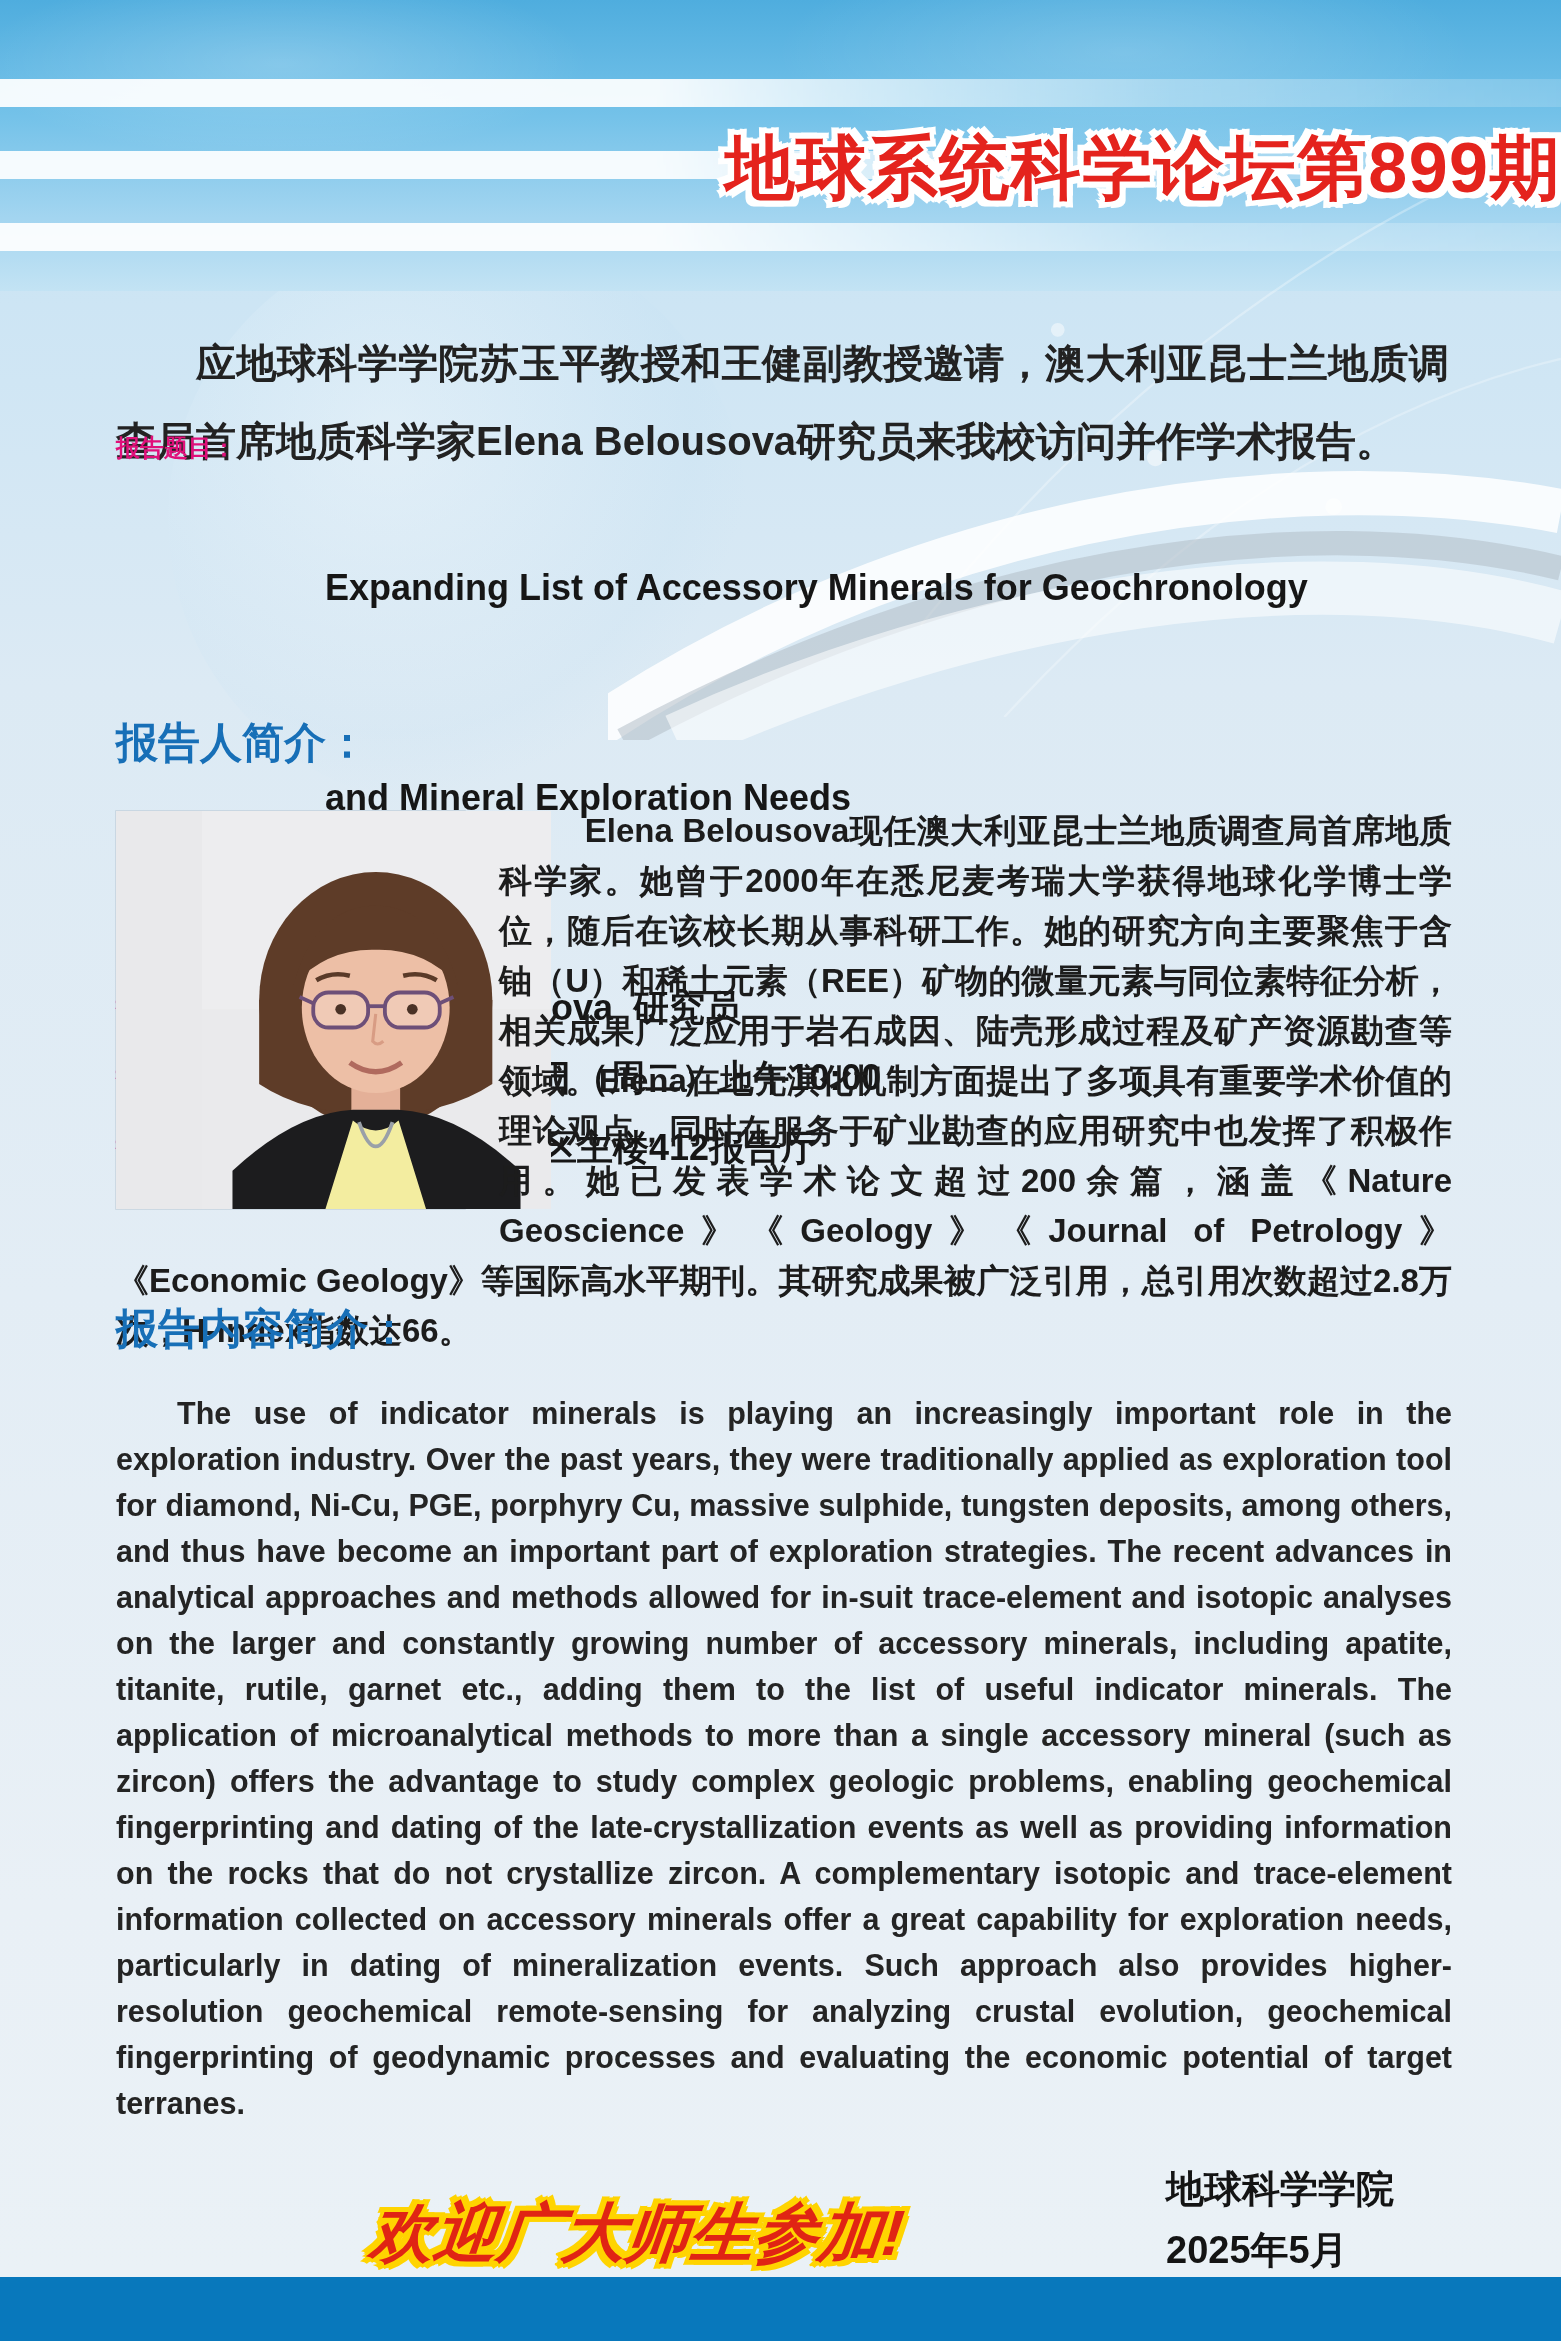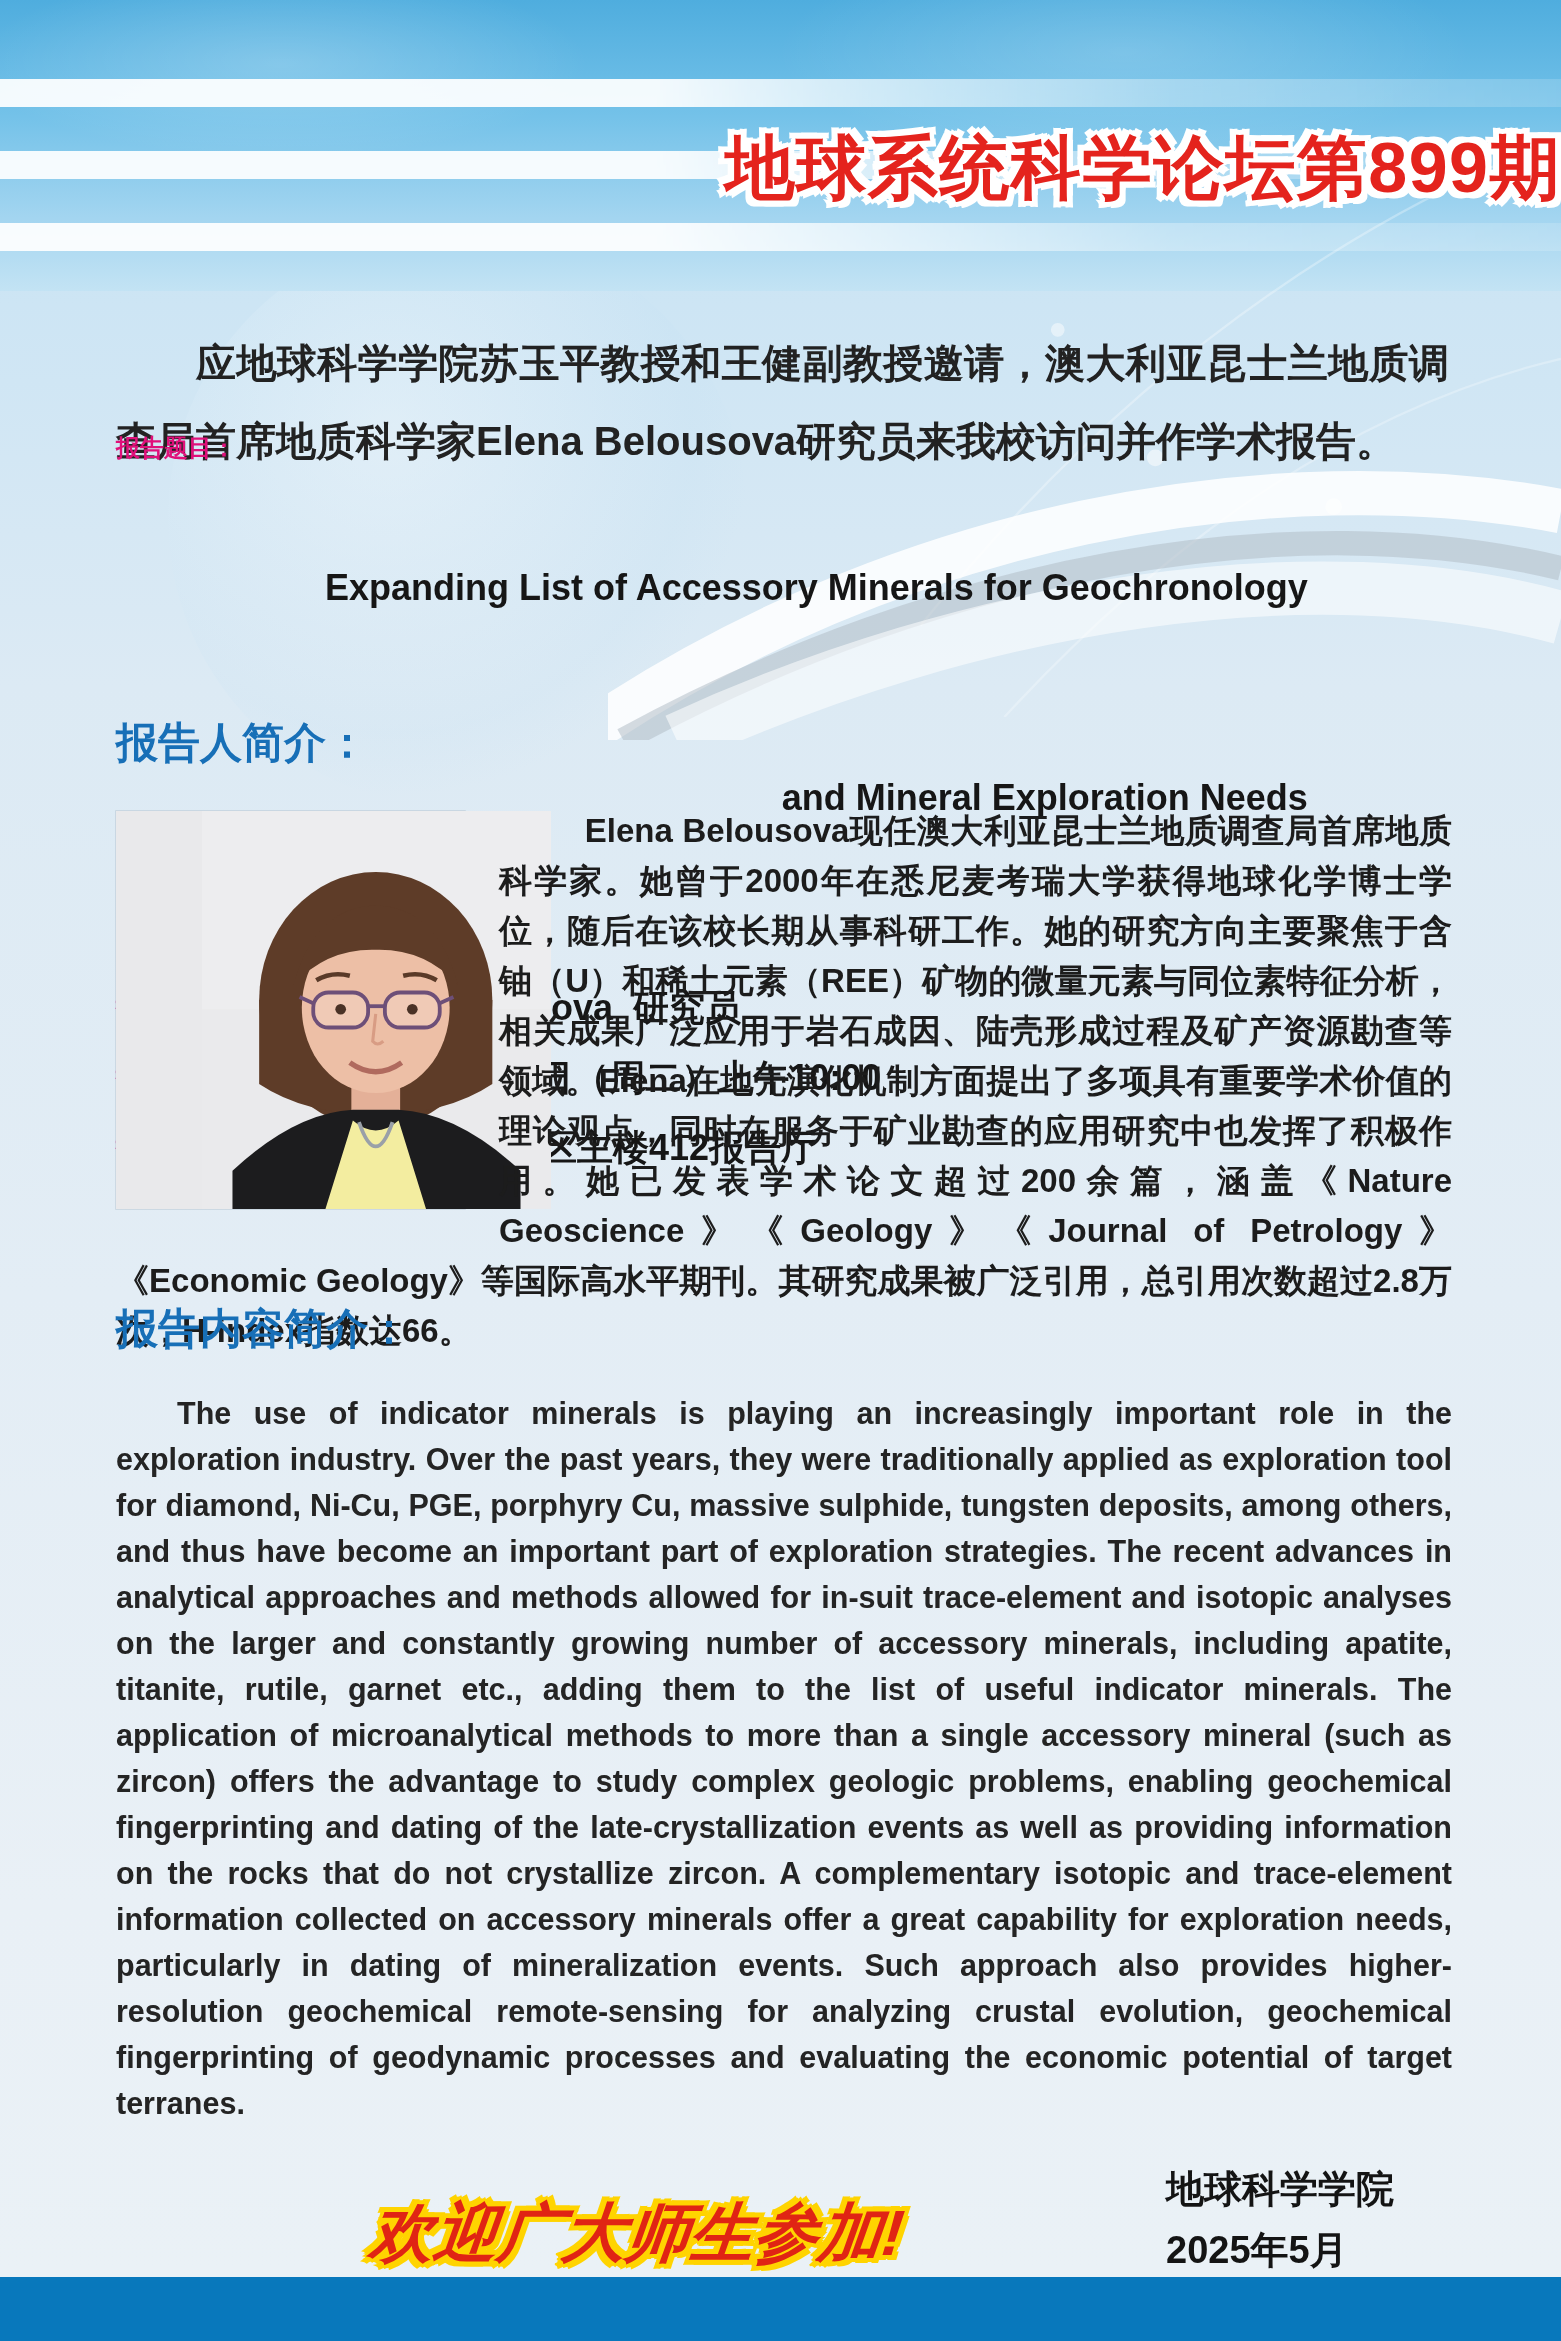--- a/index.html
+++ b/index.html
@@ -45,21 +45,21 @@
     text-align:justify;text-indent:2em;
   }
   
   .info{position:absolute;top:413px;left:116px;width:1334px;z-index:2;}
   .info-row{display:flex;align-items:flex-start;}
   .info-label{
     flex:0 0 209px;font-size:24px;font-weight:900;color:#e0107a;
     line-height:70px;white-space:pre;
   }
   .info-value{
-    font-size:36px;font-weight:bold;color:#161616;line-height:70px;white-space:pre-wrap;text-align:right;
+    font-size:36px;font-weight:bold;color:#161616;line-height:70px;white-space:pre-wrap;
   }
   
   .sec-heading{
     position:absolute;left:116px;z-index:2;
     font-size:42px;font-weight:900;color:#176fb7;
   }
   .bio-heading{top:715px;}
   .abs-heading{top:1301px;}
   
   .bio{

